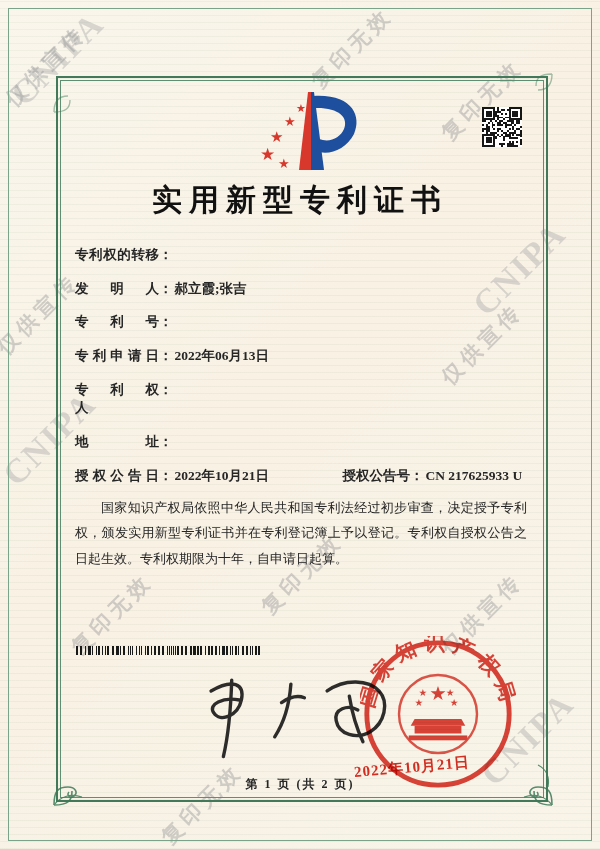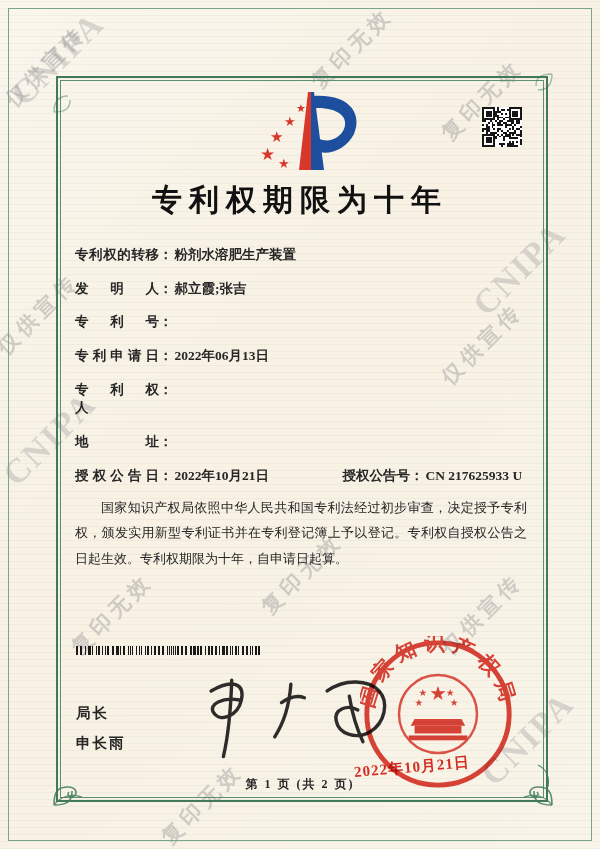--- a/index.html
+++ b/index.html
@@ -346,27 +346,26 @@
       <i style="left: 11.4286px; top: 38.0952px; width: 1.90476px; height: 1.90476px;"></i>
       <i style="left: 19.0476px; top: 38.0952px; width: 1.90476px; height: 1.90476px;"></i>
       <i style="left: 24.7619px; top: 38.0952px; width: 1.90476px; height: 1.90476px;"></i>
       <i style="left: 26.6667px; top: 38.0952px; width: 1.90476px; height: 1.90476px;"></i>
       <i style="left: 28.5714px; top: 38.0952px; width: 1.90476px; height: 1.90476px;"></i>
       <i style="left: 30.4762px; top: 38.0952px; width: 1.90476px; height: 1.90476px;"></i>
       <i style="left: 32.381px; top: 38.0952px; width: 1.90476px; height: 1.90476px;"></i>
       <i style="left: 34.2857px; top: 38.0952px; width: 1.90476px; height: 1.90476px;"></i>
     </div>
 
-  <div class="title">专利权期限为十年</div>
+  <div class="title">实用新型专利证书</div>
 
   <div class="fields">
     <div class="frow">
       <span class="lbl">专利权的转移</span>
         <span class="colon">：</span>
-      <span class="val">粉剂水溶肥生产装置</span>
     </div>
     <div class="frow">
       <span class="lbl">发　明　人</span>
         <span class="colon">：</span>
       <span class="val">郝立霞;张吉</span>
     </div>
     <div class="frow">
       <span class="lbl">专　利　号</span>
         <span class="colon">：</span>
     </div>
@@ -448,24 +447,20 @@
       <i style="left: 159px; width: 2px;"></i>
       <i style="left: 162px; width: 1px;"></i>
       <i style="left: 166px; width: 2px;"></i>
       <i style="left: 170px; width: 2px;"></i>
       <i style="left: 174px; width: 1px;"></i>
       <i style="left: 176px; width: 1px;"></i>
       <i style="left: 179px; width: 2px;"></i>
       <i style="left: 182px; width: 2px;"></i>
     </div>
 
-  <div class="officer">
-    <div>局长</div>
-    <div>申长雨</div>
-  </div>
 
   <div class="sign">
     <svg viewBox="0 0 240 96">
       <g fill="none" stroke="#1c1c1c" stroke-width="3.4" stroke-linecap="round" opacity="0.92">
         <path d="M34,20 C56,8 68,14 64,30 C60,46 42,52 36,42 C30,33 46,26 62,30"></path>
         <path d="M55,10 C53,40 50,64 44,86"></path>
         <path d="M104,34 C112,29 120,27 127,30"></path>
         <path d="M114,16 C112,34 106,54 96,68"></path>
         <path d="M150,24 C168,12 192,14 202,26 C212,38 206,58 192,66 C178,74 160,68 158,54 C156,42 170,38 180,44"></path>
         <path d="M172,30 C174,46 178,62 184,76"></path>

